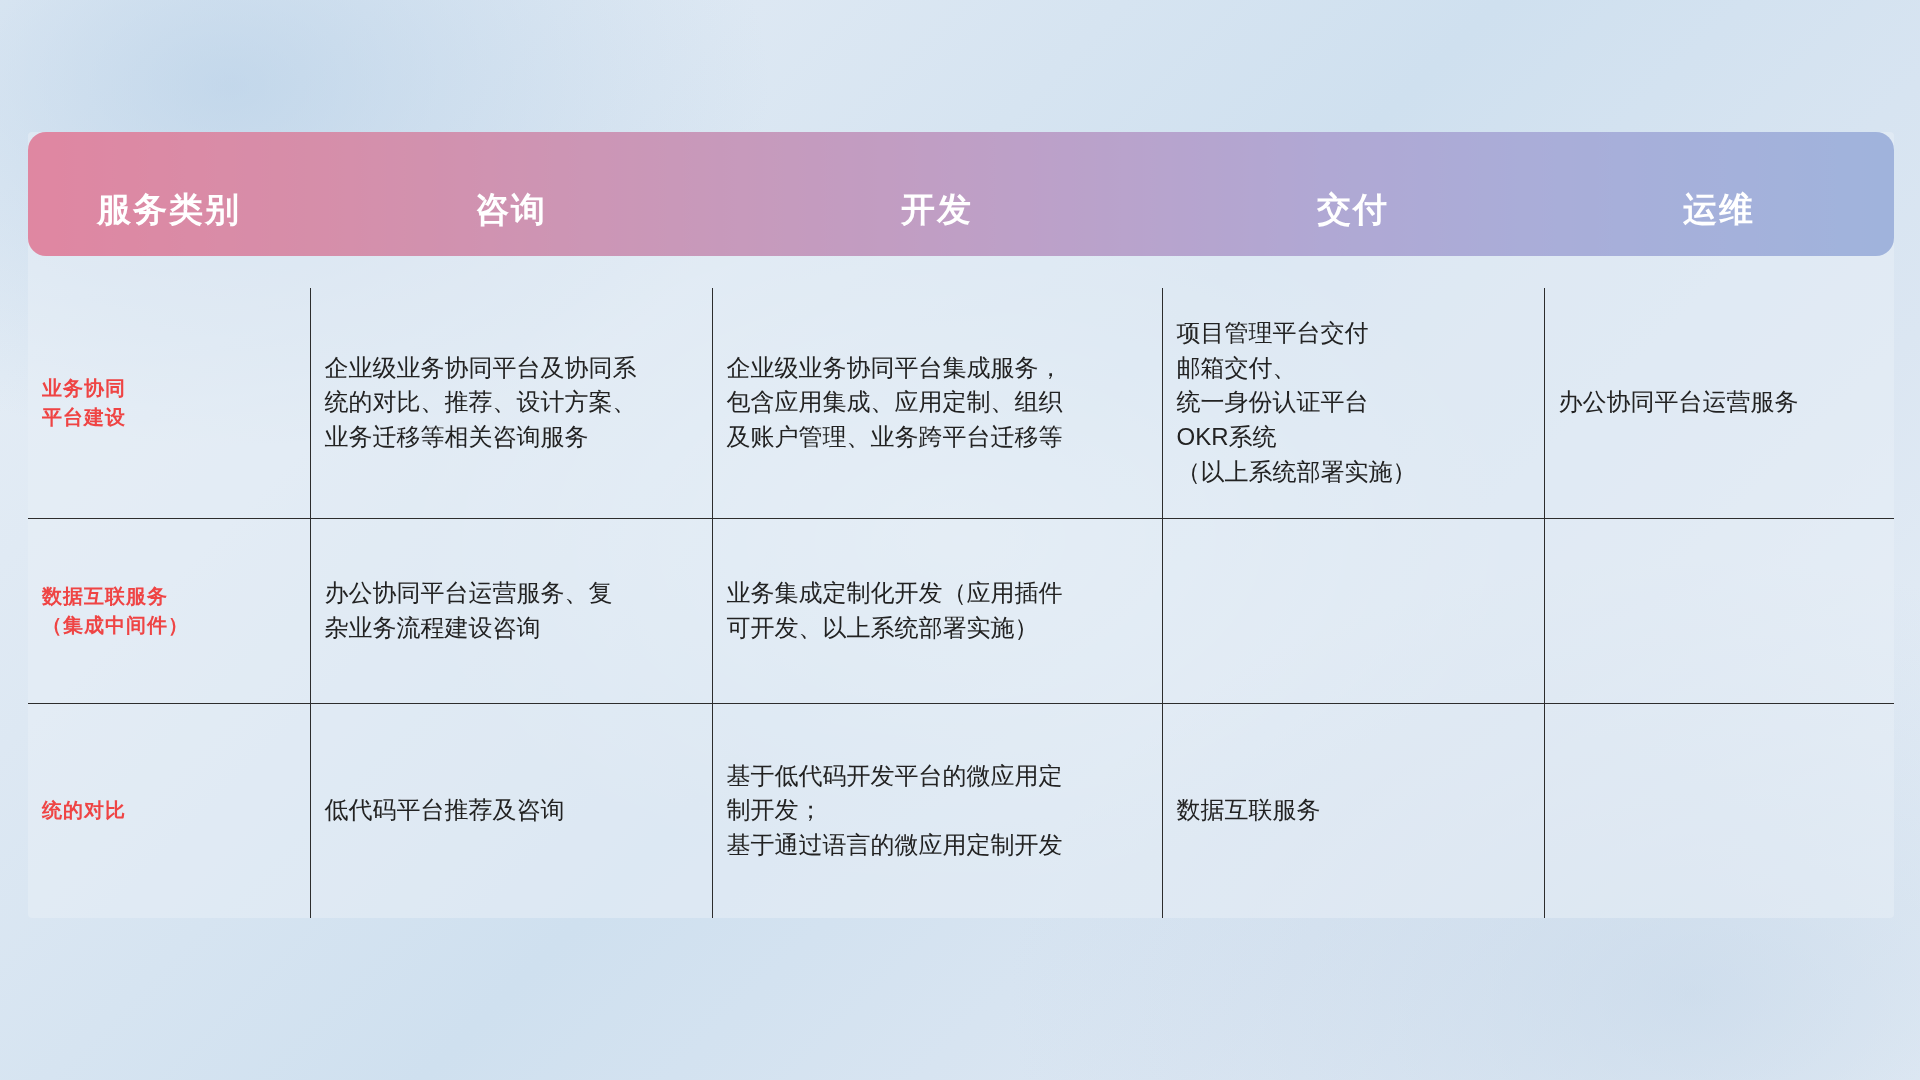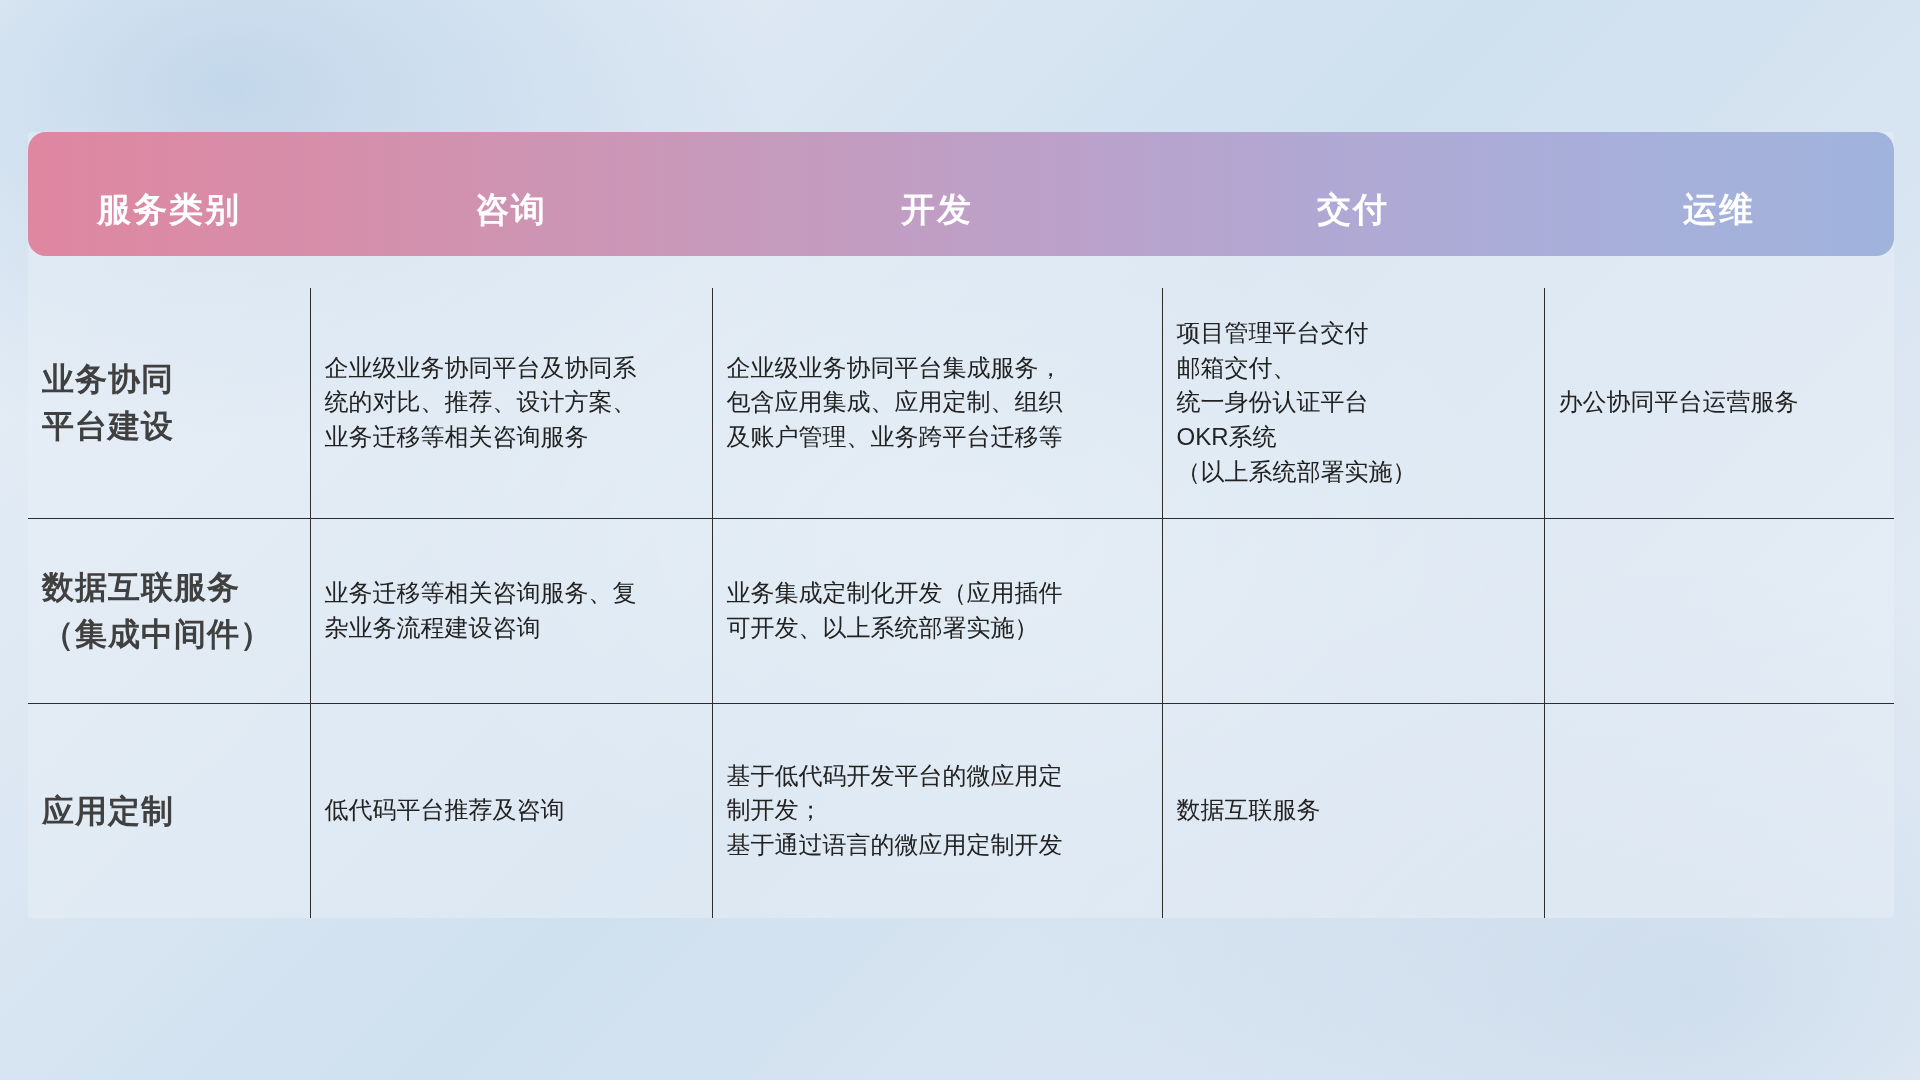--- a/index.html
+++ b/index.html
@@ -81,23 +81,23 @@
   tbody tr td:first-child {
     border-left: none;
   }
   tbody tr td:last-child {
     border-right: none;
   }
   tbody tr:last-child td {
     border-bottom: none;
   }
   .cat {
-    color: #404040;
+    color: #ef4444;
     font-weight: bold;
-    font-size: 32px;
+    font-size: 20px;
     letter-spacing: 1px;
   }
   .r1 { height: 230px; }
   .r2 { height: 185px; }
   .r3 { height: 215px; }
 
   .cell-text {
     display: block;
     white-space: pre-line;
   }
@@ -153,37 +153,37 @@
         <td>
             <span class="cell-text">办公协同平台运营服务</span>
           </td>
       </tr>
       <tr class="r2">
         <td class="cat">
             <span class="cell-text">数据互联服务
 （集成中间件）</span>
           </td>
         <td>
-            <span class="cell-text">业务迁移等相关咨询服务、复
+            <span class="cell-text">办公协同平台运营服务、复
 杂业务流程建设咨询</span>
           </td>
         <td>
             <span class="cell-text">业务集成定制化开发（应用插件
 可开发、以上系统部署实施）</span>
           </td>
         <td>
             <span class="cell-text"></span>
           </td>
         <td>
             <span class="cell-text"></span>
           </td>
       </tr>
       <tr class="r3">
         <td class="cat">
-            <span class="cell-text">应用定制</span>
+            <span class="cell-text">统的对比</span>
           </td>
         <td>
             <span class="cell-text">低代码平台推荐及咨询</span>
           </td>
         <td>
             <span class="cell-text">基于低代码开发平台的微应用定
 制开发；
 基于通过语言的微应用定制开发</span>
           </td>
         <td>

